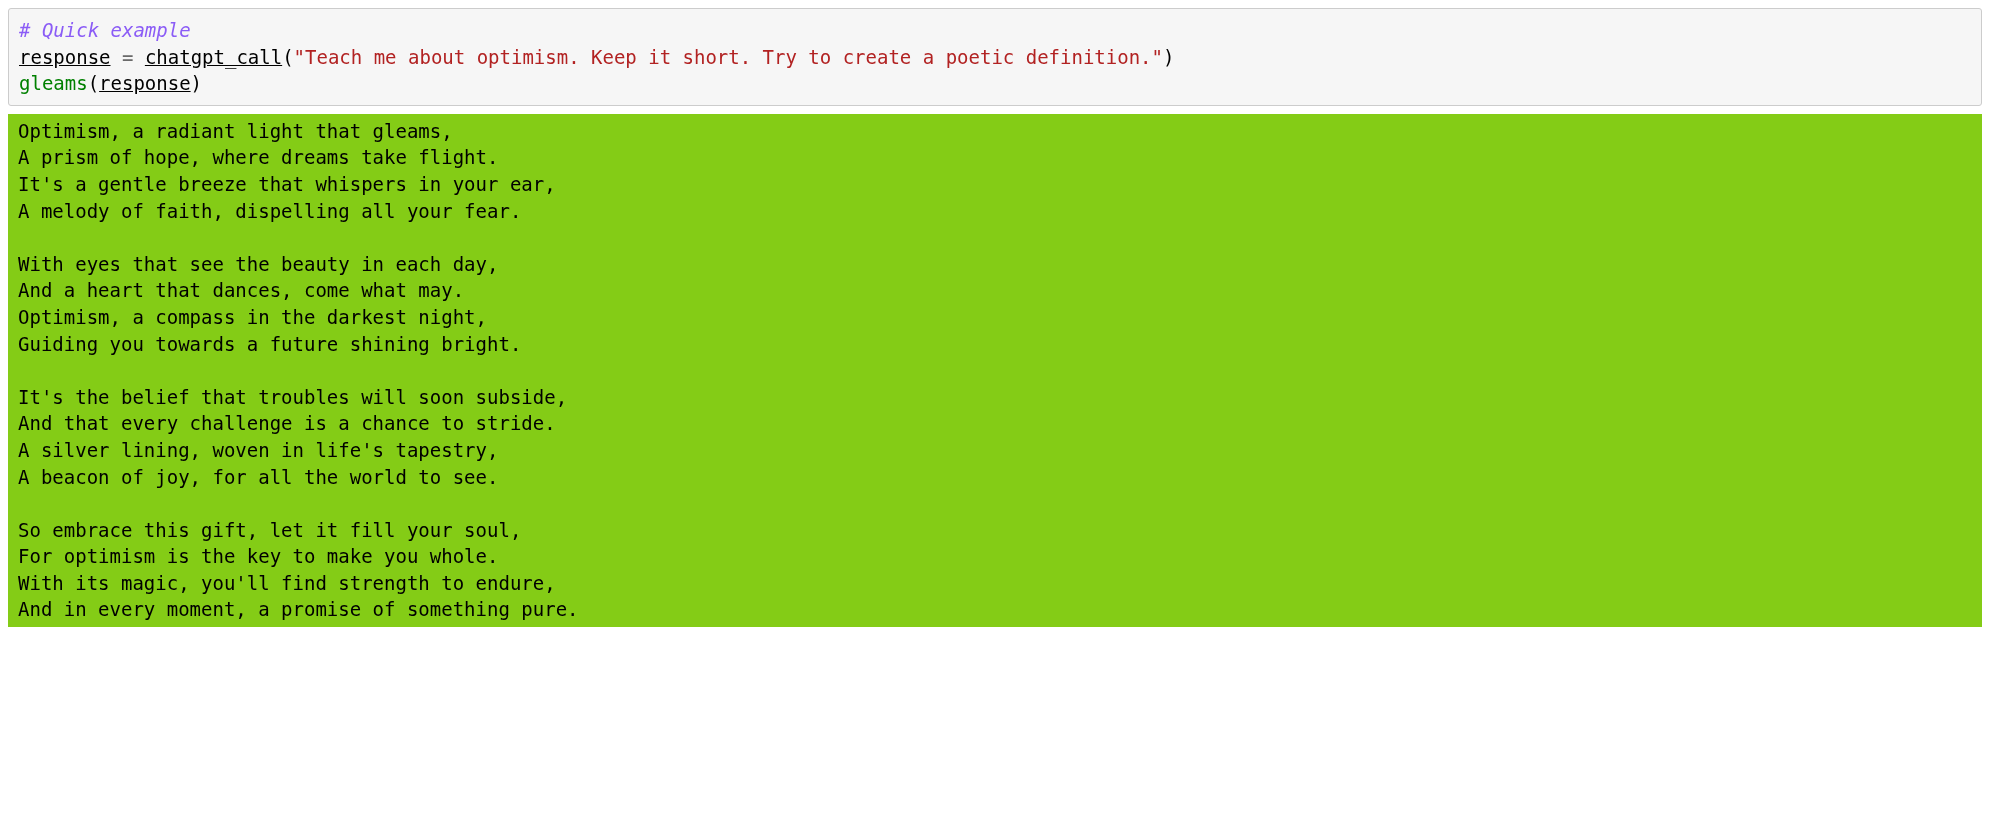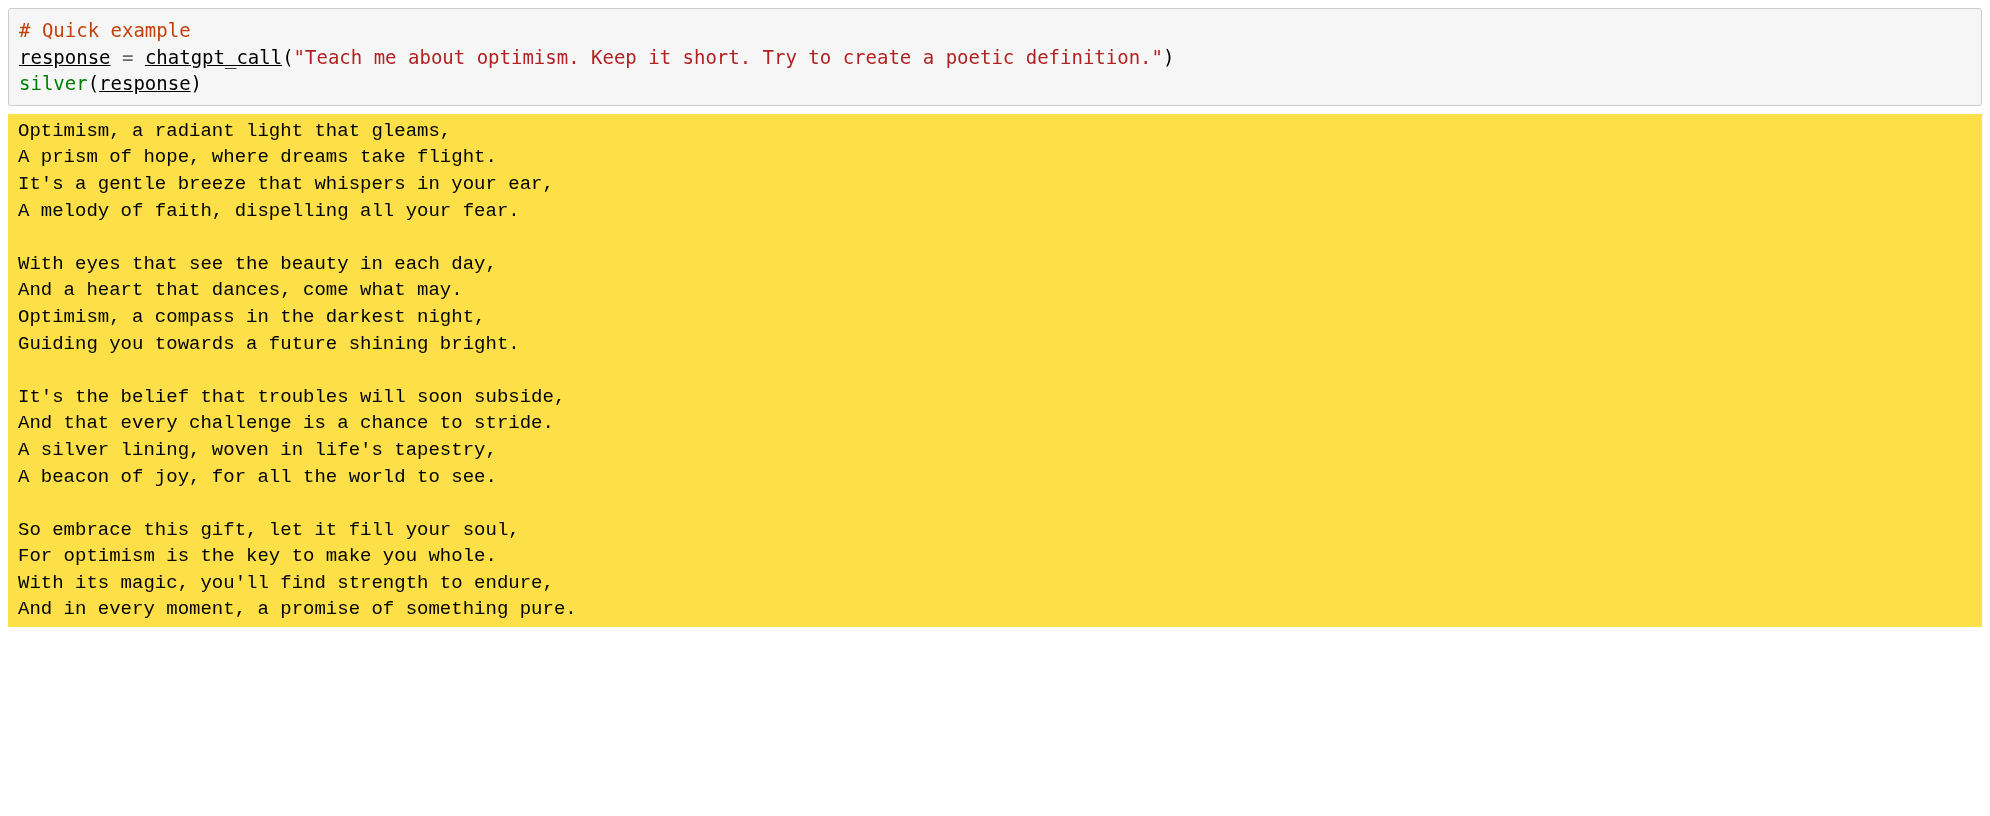--- a/index.html
+++ b/index.html
@@ -18,39 +18,38 @@
     .code-cell {
       background: #f6f6f6;
       border: 1px solid #cccccc;
       border-radius: 3px;
       padding: 8px 10px;
       margin-bottom: 8px;
       white-space: pre;
       overflow-x: auto;
     }
     .output-cell {
-      background: #fde047;
+      background: #84cc16;
       padding: 4px 10px;
       white-space: pre;
       overflow-x: auto;
-      font-family: Liberation Mono, monospace;
     }
-    .tok-comment { color: #c2410c; }
+    .tok-comment { color: #8b5cf6; font-style: italic; }
     .tok-name { color: #000000; text-decoration: underline; }
     .tok-op { color: #6a6a6a; }
     .tok-string { color: #b22222; }
     .tok-builtin { color: #008000; }
     .tok-punct { color: #000000; }
   </style>
 </head>
 <body>
 
 <div class="code-cell"><span class="tok-comment"># Quick example</span>
 <span class="tok-name">response</span> <span class="tok-op">=</span> <span class="tok-name">chatgpt_call</span><span class="tok-punct">(</span><span class="tok-string">"Teach me about optimism. Keep it short. Try to create a poetic definition."</span><span class="tok-punct">)</span>
-<span class="tok-builtin">silver</span><span class="tok-punct">(</span><span class="tok-name">response</span><span class="tok-punct">)</span></div>
+<span class="tok-builtin">gleams</span><span class="tok-punct">(</span><span class="tok-name">response</span><span class="tok-punct">)</span></div>
 
 <div class="output-cell"><span>Optimism, a radiant light that gleams,
 A prism of hope, where dreams take flight.
 It's a gentle breeze that whispers in your ear,
 A melody of faith, dispelling all your fear.
 
 With eyes that see the beauty in each day,
 And a heart that dances, come what may.
 Optimism, a compass in the darkest night,
 Guiding you towards a future shining bright.

